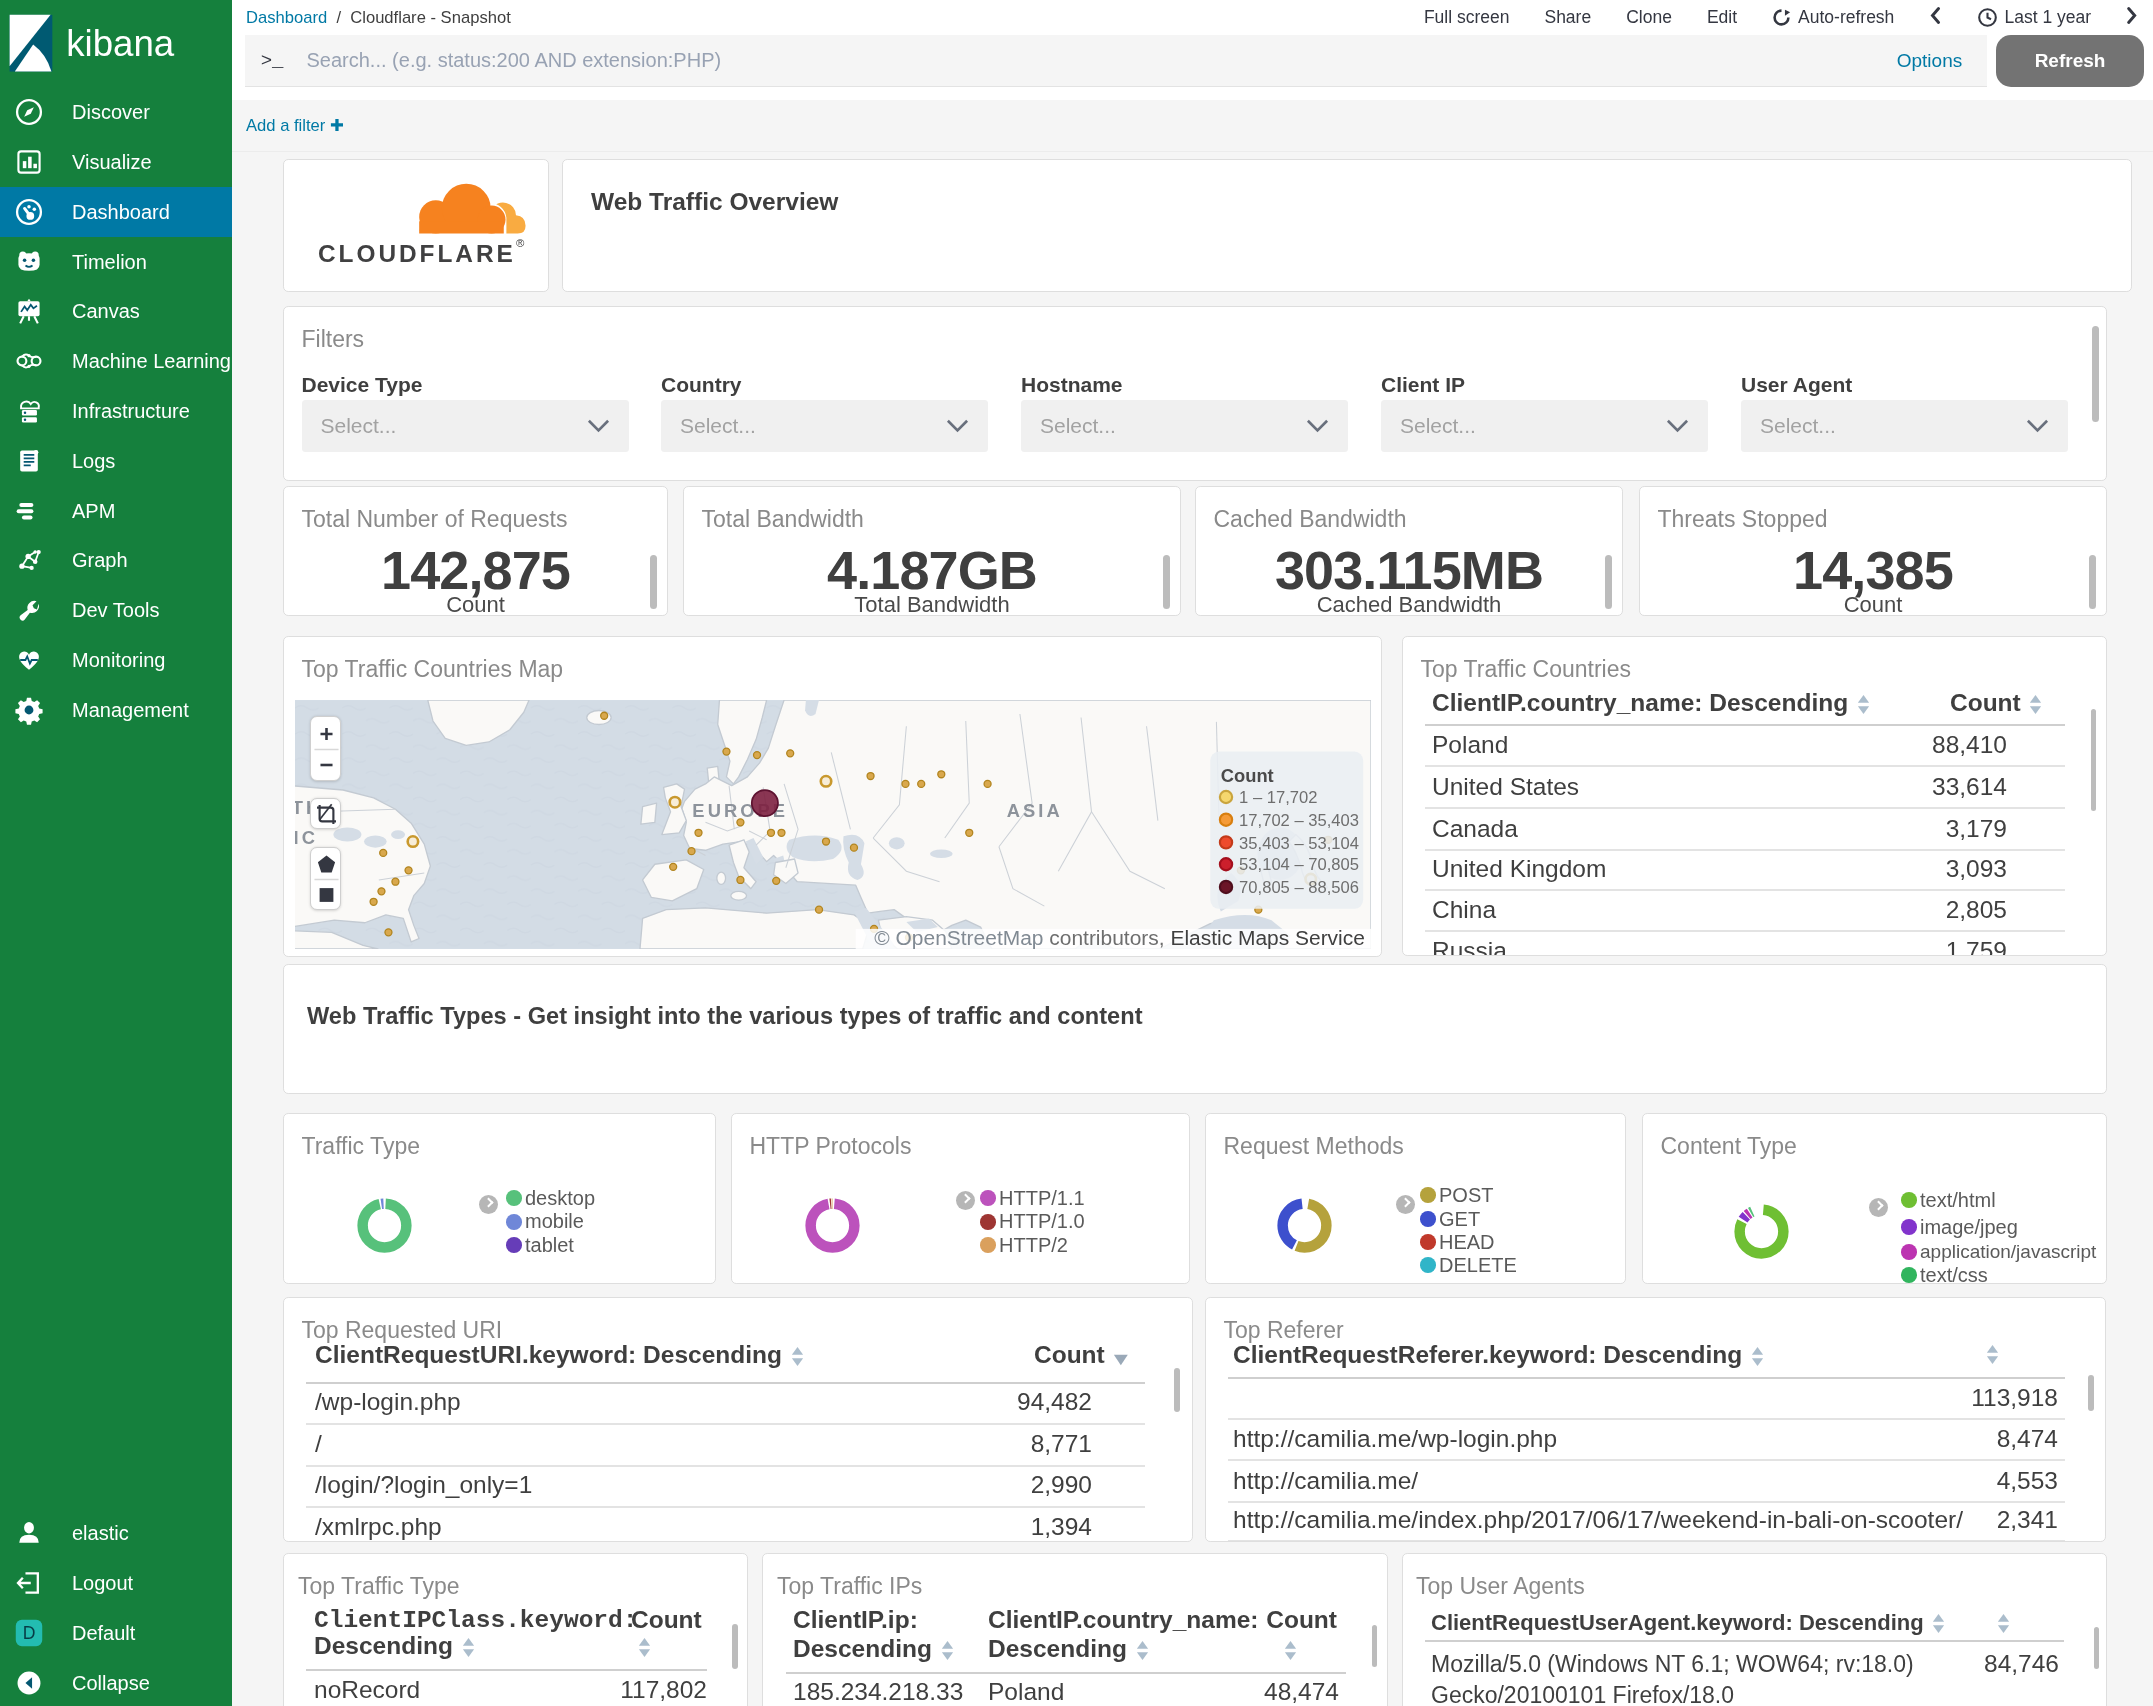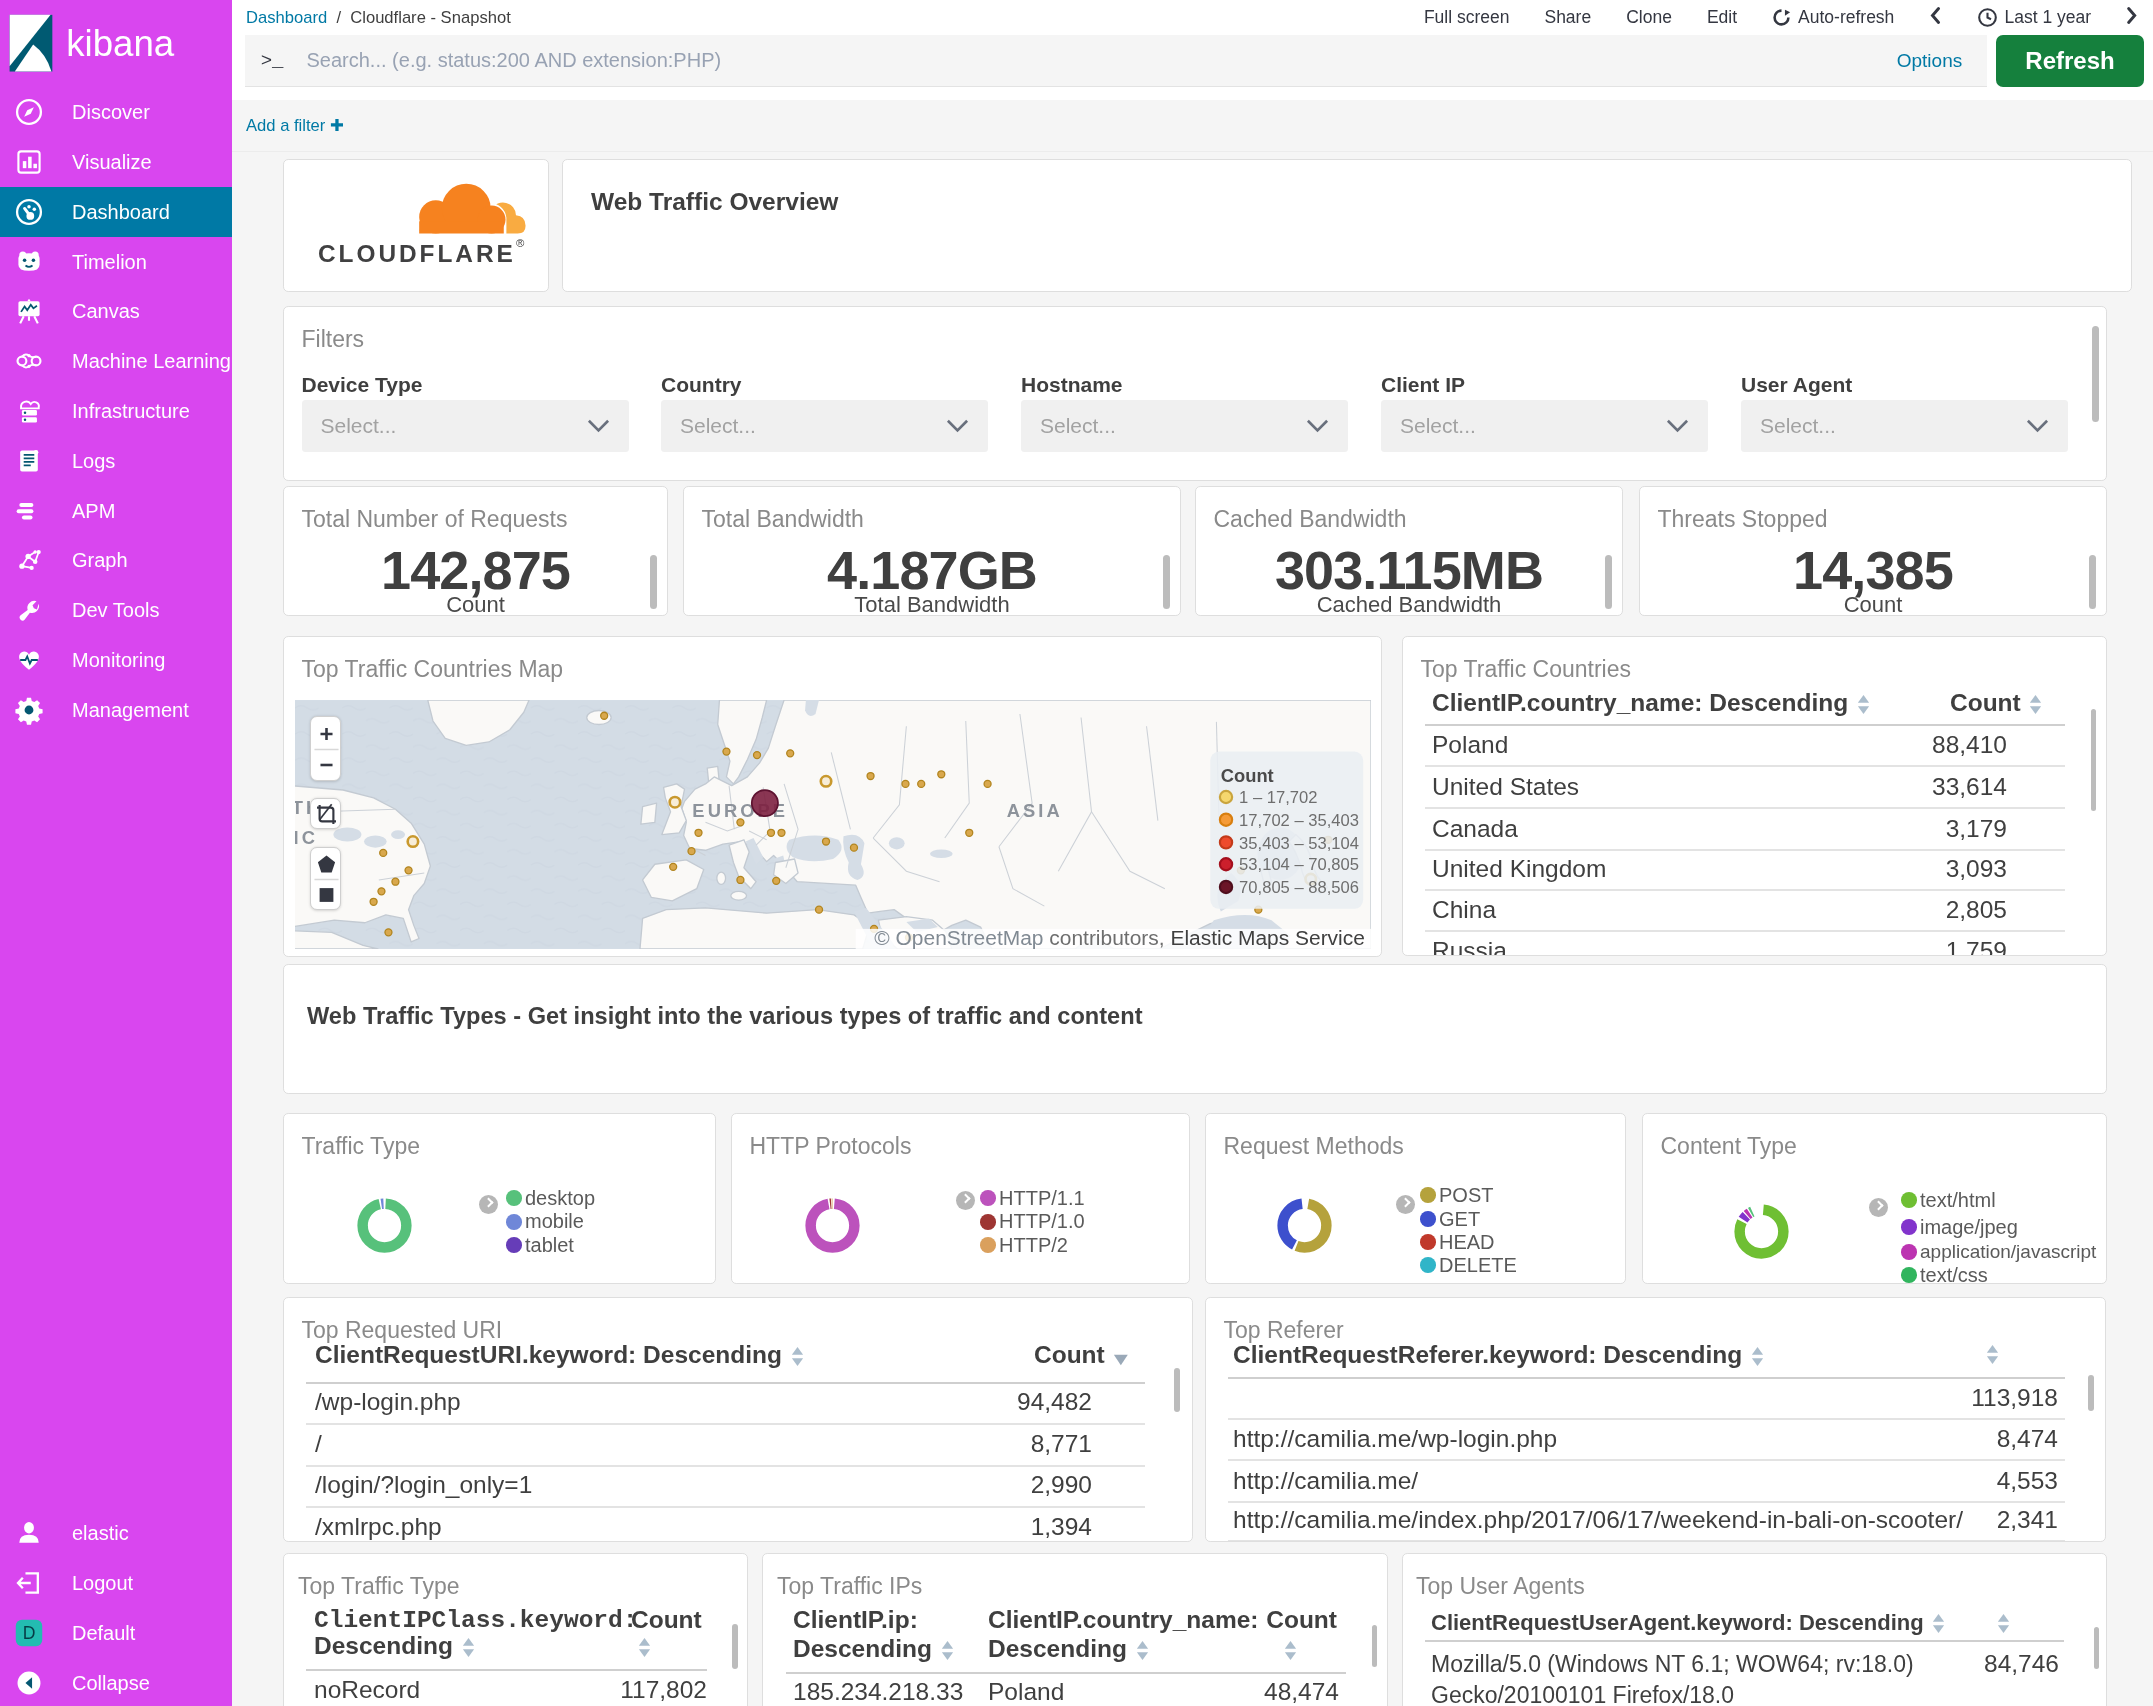--- a/index.html
+++ b/index.html
@@ -1,34 +1,34 @@
 <!DOCTYPE html>
 <html style="font-size:14px"><head>
 <meta charset="utf-8">
 <style>
 * { margin:0; padding:0; box-sizing:border-box; }
 html,body { width:2154px; height:1707px; font-family:"Liberation Sans",sans-serif; background:#f5f5f5; overflow:hidden; }
 #page { position:relative; width:2154px; height:1707px; }
 
-#sidebar { position:absolute; left:0; top:0; width:232px; height:1707px; background:#d946ef; z-index:50; }
+#sidebar { position:absolute; left:0; top:0; width:232px; height:1707px; background:#15803d; z-index:50; }
 #sidebar .brand { position:absolute; left:0; top:0; width:232px; height:89px; }
 .navitem { position:absolute; left:0; width:232px; height:50px; color:#fff; display:flex; align-items:center; }
 .navitem .ic { width:58px; display:flex; justify-content:center; align-items:center; flex:none; }
 .navitem .lb { font-size:20px; color:#fff; margin-left:14px; white-space:nowrap; }
 .navitem.sel { background:#0079a5; }
 
 #topbar { position:absolute; left:232px; top:0; width:1922px; height:100px; background:#ffffff; z-index:20; }
 #crumbs { position:absolute; left:14px; top:0; height:35px; display:flex; align-items:center; font-size:16.6px; color:#3f3f3f; }
 #crumbs a { color:#0079a5; text-decoration:none; }
 #topmenu { position:absolute; right:15.7px; top:0; height:35px; display:flex; align-items:center; gap:35px; font-size:17.5px; color:#343741; }
 #searchrow { position:absolute; left:13px; top:35px; width:1742px; height:52px; background:#f5f5f5; border-bottom:1.7px solid #e3e3e3; display:flex; align-items:center; }
 #qicon { margin-left:15.7px; font-family:"Liberation Mono",monospace; font-size:19px; color:#343741; }
 #qph { margin-left:23px; font-size:20px; color:#98a2b3; }
 #options { position:absolute; left:1646px; top:35px; width:103px; height:52px; display:flex; align-items:center; justify-content:center; font-size:19px; color:#0079a5; }
-#refreshbtn { position:absolute; left:1764px; top:35px; width:148px; height:52px; background:#15803d; border-radius:7px; color:#fff; font-size:24px; font-weight:bold; display:flex; align-items:center; justify-content:center; }
+#refreshbtn { position:absolute; left:1764px; top:35px; width:148px; height:52px; background:#737373; border-radius:15px; color:#fff; font-size:19px; font-weight:bold; display:flex; align-items:center; justify-content:center; }
 #filterbar { position:absolute; left:232px; top:100px; width:1922px; height:52px; background:#f5f5f5; border-bottom:1.7px solid #ececec; display:flex; align-items:center; }
 #filterbar span { margin-left:14px; color:#0079a5; font-size:16.6px; }
 
 .panel { position:absolute; background:#fff; border:1.7px solid #dedede; border-radius:5.2px; }
 .ptitle { position:absolute; left:17.5px; top:19px; font-size:23px; color:#8a8a8a; white-space:nowrap; }
 .scrollind { position:absolute; background:#bcbcbc; width:7px; border-radius:3.5px; }
 .flabel { position:absolute; top:66px; font-size:21px; font-weight:bold; color:#3f3f3f; }
 .fselect { position:absolute; top:93px; width:327px; height:52px; background:#f0f0f0; border-radius:3.5px; display:flex; align-items:center; justify-content:space-between; padding:0 19px; }
 .fselect span { color:#a2a2a2; font-size:21px; }
 .metric-t { position:absolute; left:17.5px; top:19px; font-size:23px; color:#8a8a8a; }

